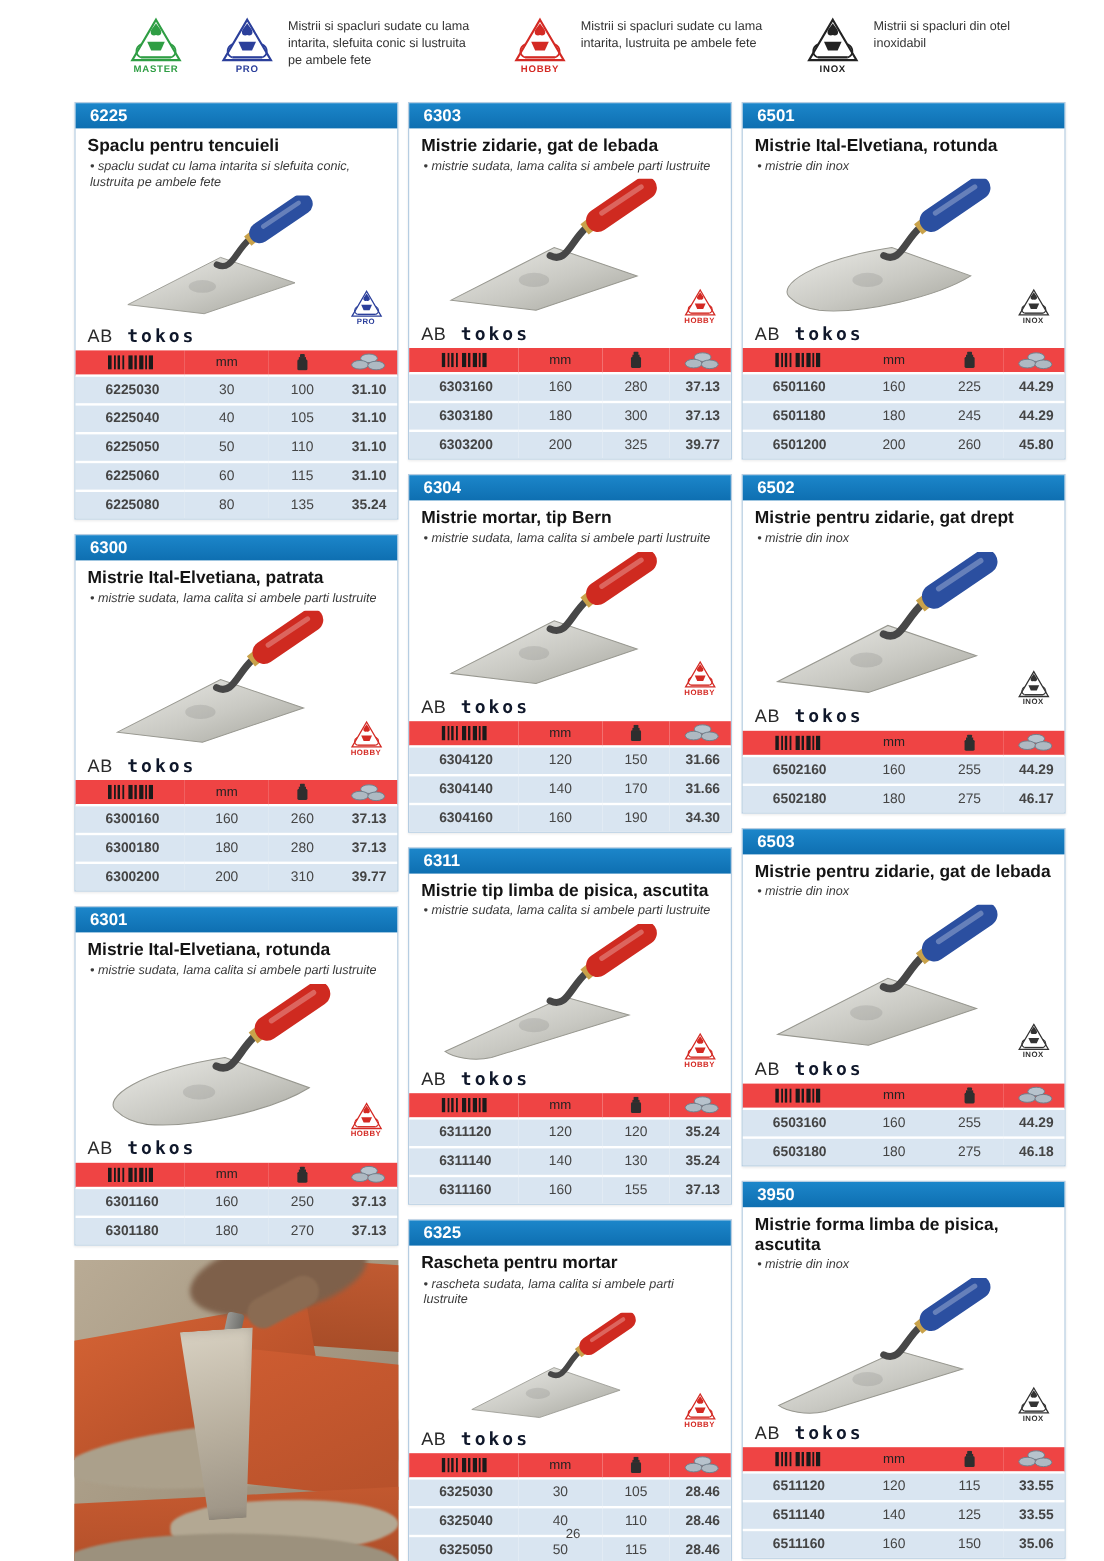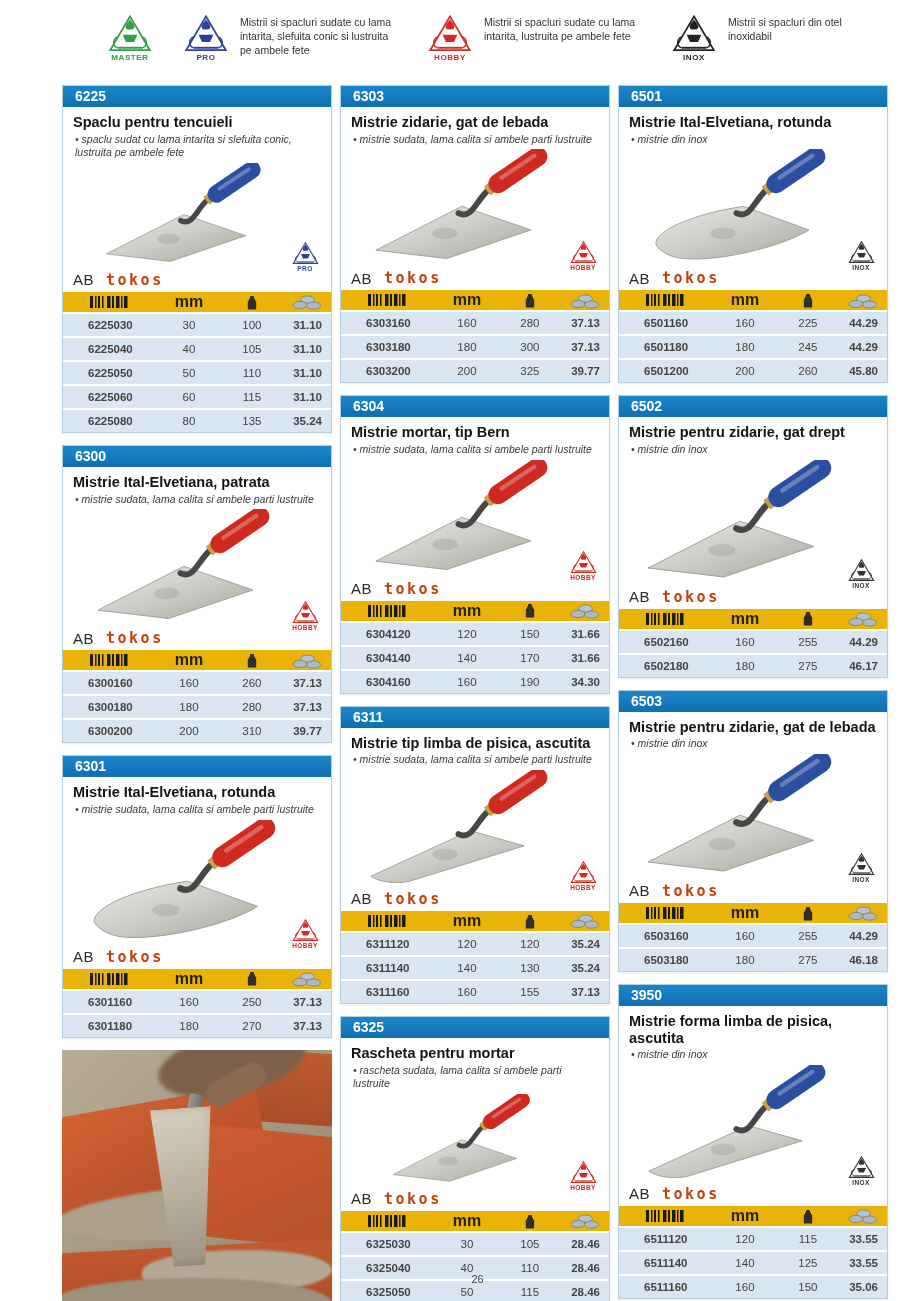--- a/index.html
+++ b/index.html
@@ -26,26 +26,26 @@
   .desc{margin:2px 10px 0 12px;font-size:10.5px;font-style:italic;color:#3a3a3a;line-height:1.3;}
   .imgwrap{position:relative;height:118px;margin:3px 8px 0;}
   .rows-5 .imgwrap{height:106px;}
   .rows-7 .imgwrap{height:94px;}
   .rows-2 .imgwrap{height:126px;}
   .trowel-slot{position:absolute;left:6px;top:0;right:34px;bottom:0;}
   .trowel-slot svg{width:100%;height:100%;display:block;}
   .badge{position:absolute;right:0;bottom:-4px;width:36px;text-align:center;}
   .badge svg{width:27px;height:25px;display:block;margin:0 auto;}
   .badge-label{display:block;font-size:6.5px;font-weight:bold;letter-spacing:.4px;line-height:1;}
-  .logo-row{display:flex;align-items:center;gap:12px;margin:2px 0 3px 10px;}
+  .logo-row{display:flex;align-items:flex-end;gap:12px;margin:2px 0 3px 10px;}
   .logo-ab{font-size:15px;color:#2a2a2a;letter-spacing:.5px;}
   .logo-tokos{font-family:"DejaVu Sans Mono",monospace;font-size:15px;font-weight:bold;
-              letter-spacing:2.5px;color:#c2410c;}
+              letter-spacing:2.5px;color:#0f172a;}
   table.spec{width:100%;border-collapse:collapse;}
-  table.spec th{background:#eab308;height:18px;font-size:16px;font-weight:bold;color:#222;}
+  table.spec th{background:#ef4444;height:18px;font-size:11px;font-weight:normal;color:#222;}
   table.spec td{background:#d9e5f1;height:20px;font-size:11.5px;color:#444;border-top:2px solid #fff;}
   th.c-code,td.c-code{width:34%;text-align:left;padding-left:25px;}
   th.c-mm,td.c-mm{width:26%;text-align:center;}
   th.c-wt,td.c-wt{width:21%;text-align:center;}
   th.c-pr,td.c-pr{width:19%;text-align:right;padding-right:9px;}
   td.c-code{font-weight:bold;color:#111;}
   td.c-pr{font-weight:bold;color:#111;}
   th.c-code svg{display:block;margin-left:2px;}
   th svg{vertical-align:middle;}
 

